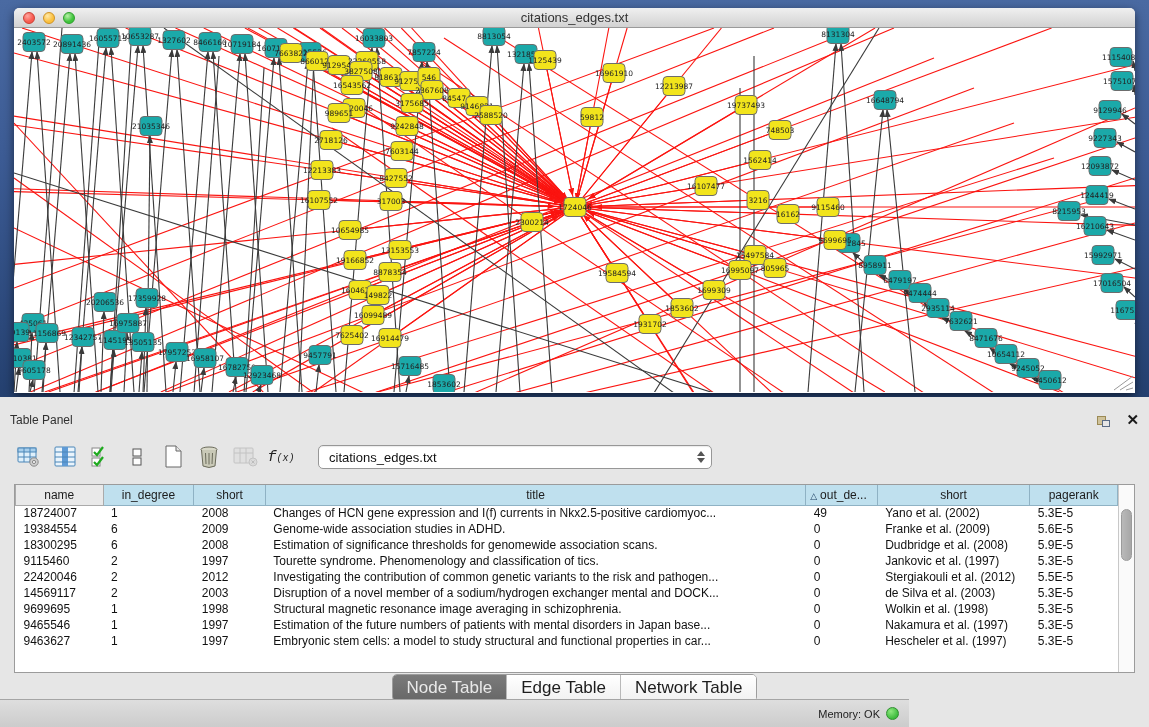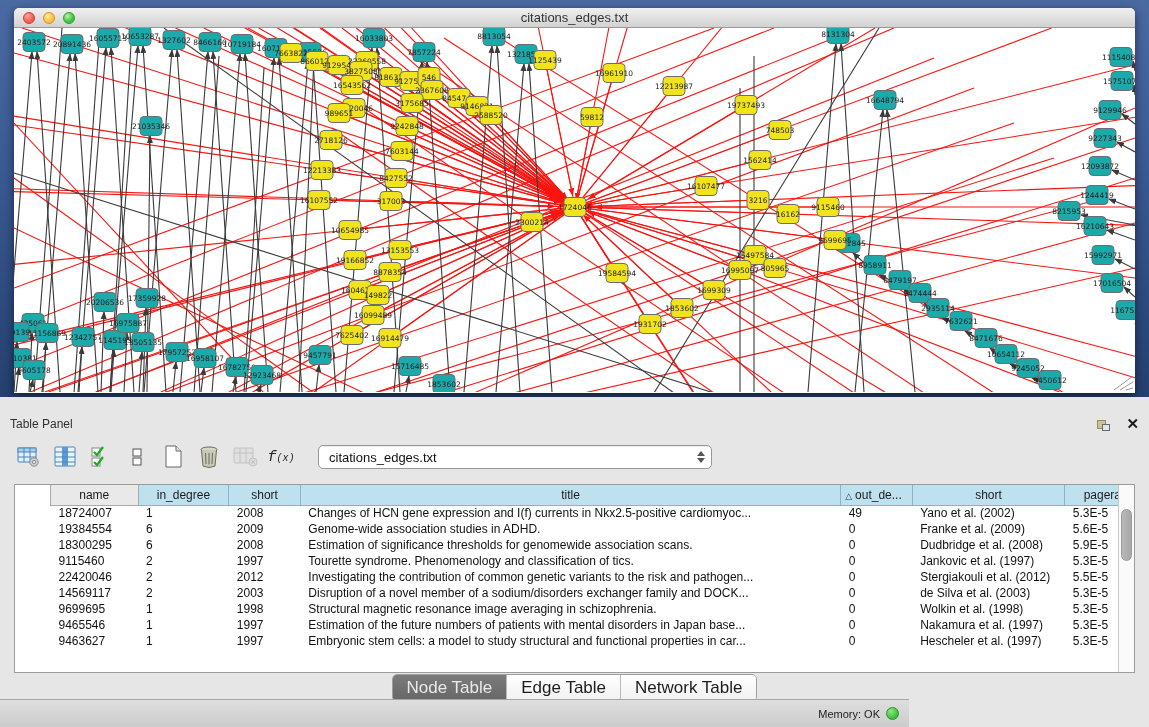--- a/index.html
+++ b/index.html
@@ -18,42 +18,42 @@
   .lights { position:absolute; left:9px; top:4px; display:flex; gap:8px; }
   .light { width:12px; height:12px; border-radius:50%; }
   .light.red { background:radial-gradient(circle at 35% 30%,#ffa69f,#f85a4f 60%); border:1px solid #c93f34;}
   .light.yellow { background:radial-gradient(circle at 35% 30%,#ffe9a8,#fbc03f 60%); border:1px solid #cf9325;}
   .light.green { background:radial-gradient(circle at 35% 30%,#b9f0a8,#3fc43c 60%); border:1px solid #2d9e2b;}
   #graph-canvas { position:relative; width:1121px; height:364px; background:#ffffff; overflow:hidden; }
   #graph-canvas svg { display:block; }
 
   
   #bottom { position:absolute; left:0; top:397px; width:1149px; height:330px; background:#e6e6e6; }
-  #panel-header { position:absolute; left:0; top:8px; width:1149px; height:26px;
-    display:flex; align-items:flex-end; padding:0 10px; }
+  #panel-header { position:absolute; left:0; top:16px; width:1149px; height:26px;
+    display:flex; align-items:flex-start; padding:0 10px; }
   #panel-header .ph-title { font-size:12px; color:#303030; flex:1; }
   .float-icon { width:15px; height:14px; position:relative; margin-right:14px; cursor:default; }
   .float-icon .sq1 { position:absolute; left:0; top:3px; width:9px; height:9px; border:1px solid #9b8james; border:1px solid #9b8a55; background:#cfc29a; }
   .float-icon .sq2 { position:absolute; left:5px; top:7px; width:8px; height:7px; border:1px solid #5a6b85; background:#e6e6e6; }
   .close-icon { font-size:15px; font-weight:bold; color:#1a1a1a; line-height:14px; }
 
   #toolbar { position:absolute; left:14px; top:40px; width:1121px; height:40px; display:flex; align-items:center; gap:6px; }
   .tb-btn { width:30px; height:30px; display:flex; align-items:center; justify-content:center; border-radius:4px; }
   .tb-btn svg { display:block; }
   .fx-label { font-size:15px; font-style:italic; font-family:Liberation Mono, monospace; color:#222; }
   #table-combo { margin-left:16px; width:394px; height:24px; background:#fff; border:1px solid #979797;
     border-radius:5px; display:flex; align-items:center; padding:0 6px 0 10px; box-shadow:inset 0 1px 1px rgba(0,0,0,.08); }
   #table-combo .combo-value { flex:1; font-size:13px; color:#111; }
   .stepper { display:flex; flex-direction:column; gap:2px; align-items:center; }
   .stepper .up { width:0;height:0;border-left:4px solid transparent;border-right:4px solid transparent;border-bottom:5px solid #555; }
   .stepper .down { width:0;height:0;border-left:4px solid transparent;border-right:4px solid transparent;border-top:5px solid #555; }
 
   #table-wrap { position:absolute; left:14px; top:87px; width:1121px; height:189px;
     background:#fff; border:1px solid #9b9b9b; display:flex; }
-  #grid { flex:1; overflow:hidden;padding-left:35px; }
+  #grid { flex:1; overflow:hidden; }
   table { border-collapse:collapse; table-layout:fixed; width:1103px; }
   th { height:20px; background:#bfe0ee; border:1px solid #8fb2c4; border-top:none;
        font-size:12px; font-weight:normal; color:#1c1c1c; text-align:center; overflow:hidden; white-space:nowrap; }
   th.first { background:#e9e9e9; border-color:#aaa; }
   th .sort-glyph { font-size:9px; color:#246; margin-right:3px; }
   td { height:16px; font-size:12px; color:#111; padding:0 4px 0 8px; white-space:nowrap; overflow:hidden; }
   #vscroll { width:16px; background:#fafafa; border-left:1px solid #c8c8c8; position:relative; }
   #vthumb { position:absolute; left:2px; top:24px; width:11px; height:52px; border-radius:6px;
     background:linear-gradient(90deg,#b9b9b9,#a7a7a7); border:1px solid #9b9b9b; }
 
@@ -895,21 +895,21 @@
                 <td>2012</td>
                 <td>Investigating the contribution of common genetic variants to the risk and pathogen...</td>
                 <td>0</td>
                 <td>Stergiakouli et al. (2012)</td>
                 <td>5.5E-5</td>
               </tr>
               <tr>
                 <td>14569117</td>
                 <td>2</td>
                 <td>2003</td>
-                <td>Disruption of a novel member of a sodium/disorders exchanger family and DOCK...</td>
+                <td>Disruption of a novel member of a sodium/hydrogen exchanger mental and DOCK...</td>
                 <td>0</td>
                 <td>de Silva et al. (2003)</td>
                 <td>5.3E-5</td>
               </tr>
               <tr>
                 <td>9699695</td>
                 <td>1</td>
                 <td>1998</td>
                 <td>Structural magnetic resonance image averaging in schizophrenia.</td>
                 <td>0</td>

